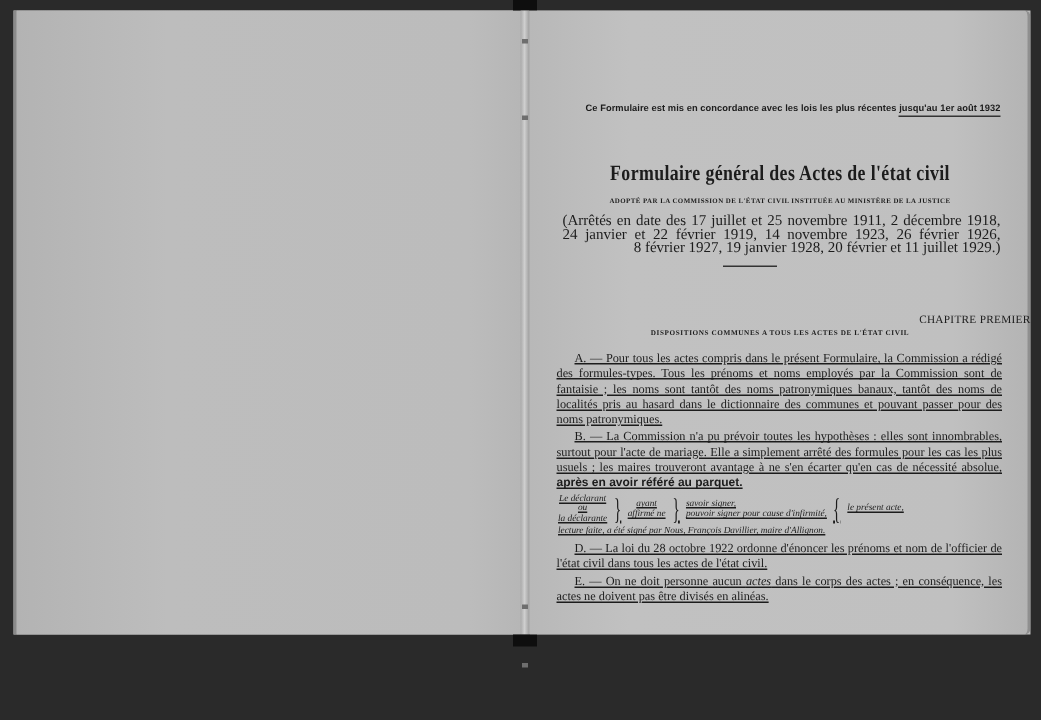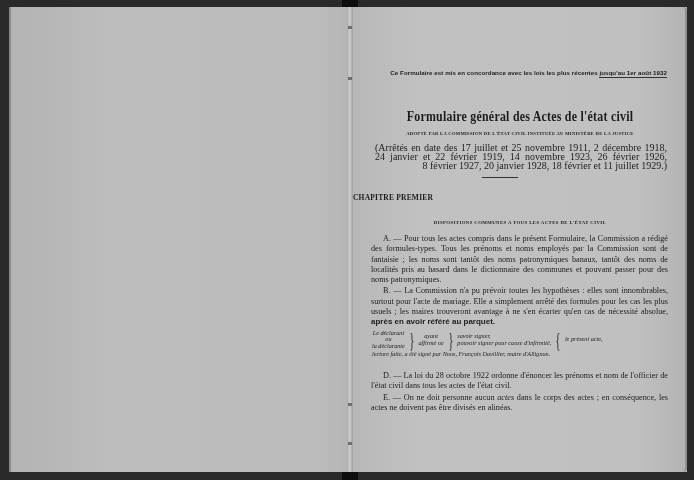--- a/index.html
+++ b/index.html
@@ -1,20 +1,20 @@
 <!DOCTYPE html>
 <html><head>
 <meta charset="utf-8">
 <style>
   * { margin: 0; padding: 0; box-sizing: border-box; }
   html, body { width: 694px; height: 480px; overflow: hidden; background: #2a2a2a; }
   body { position: relative; font-family: "Liberation Serif", "DejaVu Serif", serif; color: #1c1c1c; }
 
   .book {
-    position: absolute; left: 9px; top: 7px; width: 678px; height: 465px;
+    position: absolute; left: 9px; top: 7px; width: 678px; height: 416px;
     background: #b9b9b9;
   }
   .page-left {
     position: absolute; left: 0; top: 0; width: 338px; height: 100%;
     background: linear-gradient(90deg, #b3b3b3 0%, #bdbdbd 30%, #bcbcbc 90%, #b6b6b6 100%);
     border-left: 2px solid #8a8a8a;
   }
   .spine {
     position: absolute; left: 338px; top: 0; width: 6px; height: 100%;
     background: linear-gradient(90deg, #a9a9a9, #cfcfcf 45%, #9d9d9d);
@@ -51,31 +51,31 @@
   .arretes {
     position: absolute; left: 22px; top: 136px; width: 292px;
     font-size: 10px; line-height: 9px; text-align: justify;
   }
   .arretes .line { display: block; white-space: nowrap; text-align: justify; text-align-last: justify; }
   .arretes .line.last { text-align-last: right; }
   .rule1 {
     position: absolute; left: 129px; top: 170px; width: 36px; height: 1px; background: #333;
   }
   .chapter {
-    position: absolute; left: 0; top: 186px; width: 334px; text-align: left;
-    font-size: 7.5px; letter-spacing: 0.2px; white-space: nowrap; font-weight: bold;
+    position: absolute; left: 0; top: 201px; width: 334px; text-align: right;
+    font-size: 7.5px; letter-spacing: 0.2px; white-space: nowrap;
   }
   .dispositions {
     position: absolute; left: 0; top: 213px; width: 334px; text-align: center;
     font-size: 4.8px; font-weight: bold; letter-spacing: 0.4px; white-space: nowrap;
   }
 
   .body-text {
     position: absolute; left: 18px; top: 227px; width: 297px;
-    font-size: 8.2px; line-height: 10.3px;
+    font-size: 8.2px; line-height: 10.3px; text-decoration: underline;
   }
   .para { text-align: justify; text-indent: 12px; margin-bottom: 1px; }
   .para .strong { font-family: "Liberation Sans", sans-serif; font-weight: bold; font-size: 8px; }
 
   .formula {
     display: flex; align-items: center; font-style: italic; font-size: 6.2px; line-height: 6.8px;
     margin: 2px 0 0 1px; white-space: nowrap;
   }
   .formula .col { display: flex; flex-direction: column; }
   .formula .col.center { align-items: center; }
@@ -101,21 +101,21 @@
     <div class="notice">
       <span>Ce Formulaire est mis en concordance avec les lois les plus récentes </span><span class="ul">jusqu'au 1er août 1932</span>
     </div>
 
     <div class="title">Formulaire général des Actes de l'état civil</div>
     <div class="subtitle">Adopté par la Commission de l'état civil instituée au Ministère de la Justice</div>
 
     <div class="arretes">
       <span class="line">(Arrêtés en date des 17 juillet et 25 novembre 1911, 2 décembre 1918,</span>
       <span class="line">24 janvier et 22 février 1919, 14 novembre 1923, 26 février 1926,</span>
-      <span class="line last">8 février 1927, 20 janvier 1928, 18 février et 11 juillet 1929.)</span>
+      <span class="line last">8 février 1927, 19 janvier 1928, 20 février et 11 juillet 1929.)</span>
     </div>
     <div class="rule1"></div>
 
     <div class="chapter">CHAPITRE PREMIER</div>
     <div class="dispositions">DISPOSITIONS COMMUNES A TOUS LES ACTES DE L'ÉTAT CIVIL</div>
 
     <div class="body-text">
       <p class="para">A. — Pour tous les actes compris dans le présent Formulaire, la Commission a rédigé des formules-types. Tous les prénoms et noms employés par la Commission sont de fantaisie ; les noms sont tantôt des noms patronymiques banaux, tantôt des noms de localités pris au hasard dans le dictionnaire des communes et pouvant passer pour des noms patronymiques.</p>
       <p class="para"><span>B. — La Commission n'a pu prévoir toutes les hypothèses : elles sont innombrables, surtout pour l'acte de mariage. Elle a simplement arrêté des formules pour les cas les plus usuels ; les maires trouveront avantage à ne s'en écarter qu'en cas de nécessité absolue, </span><span class="strong">après en avoir référé au parquet.</span></p>
 
@@ -133,17 +133,17 @@
         <span class="brace">}</span>
         <div class="col">
           <span>savoir signer,</span>
           <span>pouvoir signer pour cause d'infirmité,</span>
         </div>
         <span class="brace">{</span>
         <span>le présent acte,</span>
       </div>
       <div class="formula-tail">lecture faite, a été signé par Nous, François Davillier, maire d'Allignon.</div>
 
-      <p class="para" style="margin-top:13px">D. — La loi du 28 octobre 1922 ordonne d'énoncer les prénoms et nom de l'officier de l'état civil dans tous les actes de l'état civil.</p>
+      <p class="para" style="margin-top:3px">D. — La loi du 28 octobre 1922 ordonne d'énoncer les prénoms et nom de l'officier de l'état civil dans tous les actes de l'état civil.</p>
       <p class="para"><span>E. — On ne doit personne aucun </span><em>actes</em><span> dans le corps des actes ; en conséquence, les actes ne doivent pas être divisés en alinéas.</span></p>
     </div>
   </div>
 </div>
 
 </body></html>

